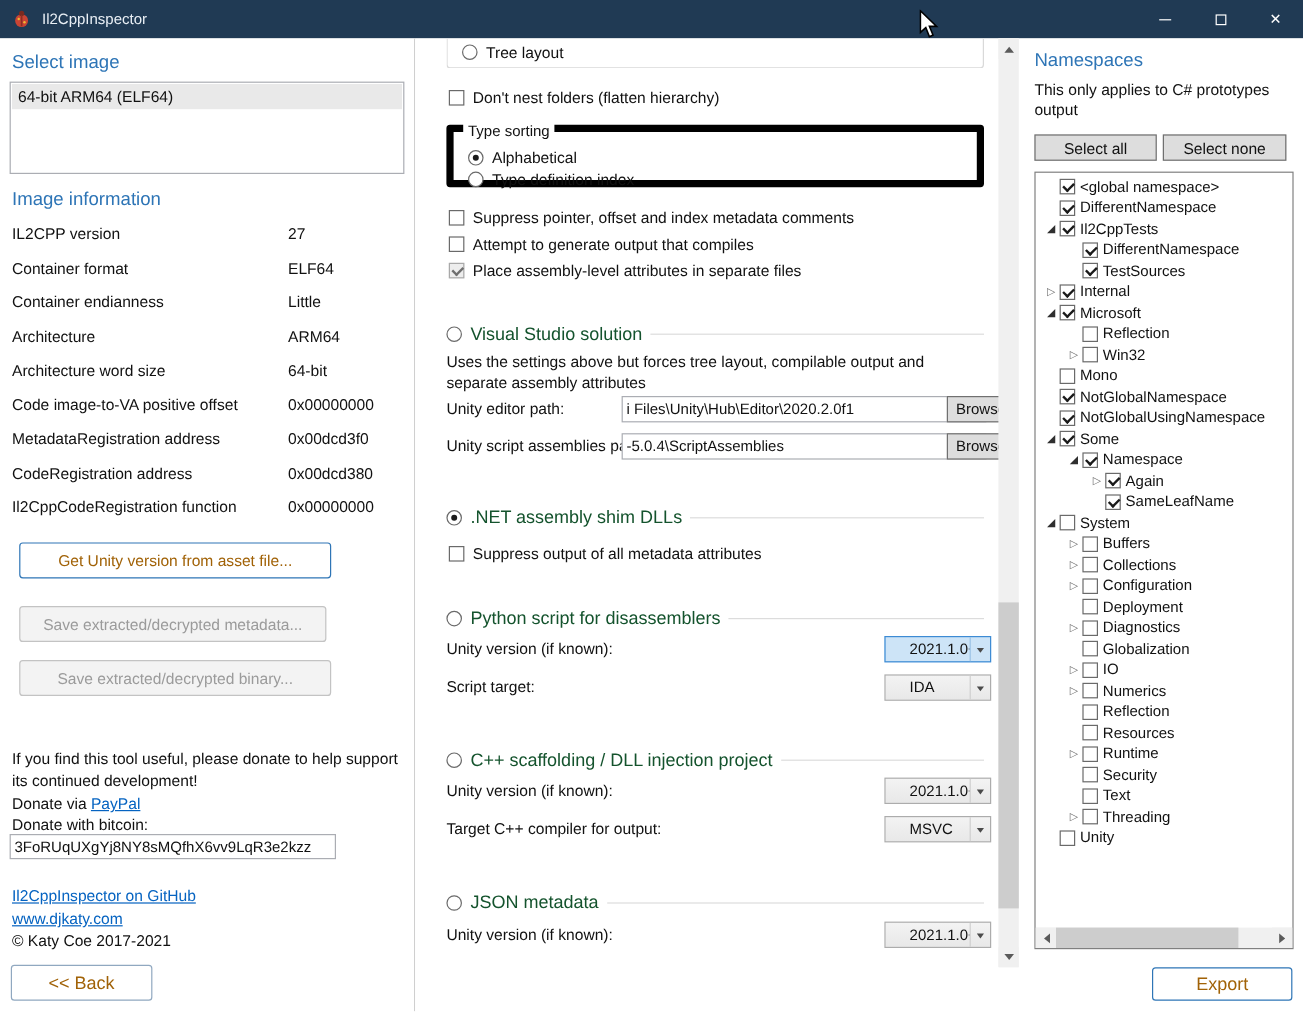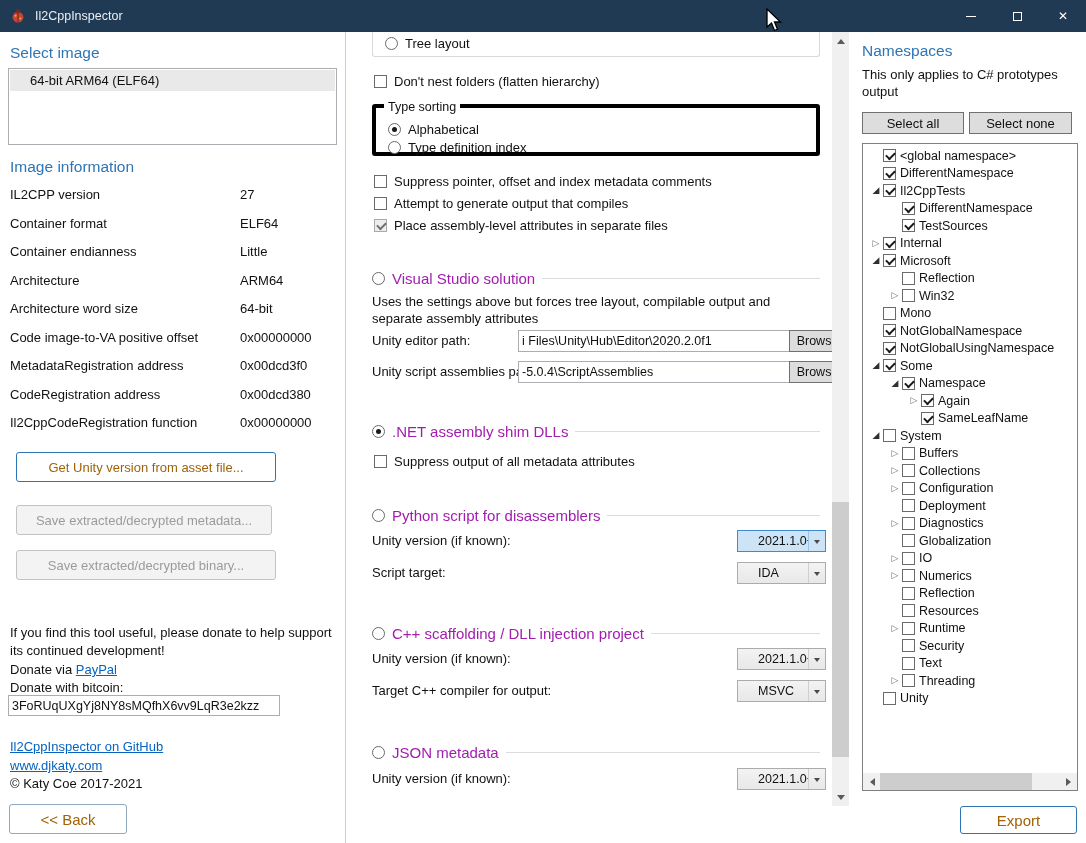--- a/index.html
+++ b/index.html
@@ -34,36 +34,36 @@
   .radio{width:13px;height:13px;border:1px solid #6a6a6a;border-radius:50%;background:#fff;position:relative;flex:none;display:inline-block}
   .radio.on::after{content:"";position:absolute;left:3px;top:3px;width:5px;height:5px;border-radius:50%;background:#1a1a1a}
   .cb{width:13px;height:13px;border:1px solid #6a6a6a;background:#fff;position:relative;flex:none;display:inline-block}
   .cb.on::after{content:"";position:absolute;left:2px;top:2px;width:7px;height:4px;border-left:2px solid #1a1a1a;border-bottom:2px solid #1a1a1a;transform:rotate(-45deg)}
   .cb.disabled{background:#ededed;border-color:#a9a9a9}
   .cb.disabled.on::after{border-color:#6f6f6f}
 
   
   .left-panel{position:absolute;left:0;top:32px;width:346px;height:811px;border-right:1px solid #cfcfcf;background:#fff}
   .listbox{position:absolute;left:8px;top:36px;width:329px;height:77px;border:1px solid #abadb3;background:#fff;padding:1px}
-  .listbox .item{height:21px;line-height:21px;padding-left:20px;background:#e9e9e9}
+  .listbox .item{height:21px;line-height:21px;padding-left:5px;background:#e9e9e9}
   .info-rows{position:absolute;left:10px;top:155px;width:330px}
   .info-row{height:28.5px;position:relative}
   .info-label{position:absolute;left:0;top:0;white-space:nowrap}
   .info-value{position:absolute;left:230px;top:0;white-space:nowrap}
 
   
   .middle-panel{position:absolute;left:346px;top:32px;width:504px;height:811px;background:#fff}
   .topbox{position:absolute;left:26px;top:0;width:448px;height:25px;border:1px solid #d9d9d9;border-top:none;border-radius:0 0 3px 3px}
   .radio-row,.check-row{position:absolute;display:flex;align-items:center;gap:7px;height:16px;white-space:nowrap}
-  .groupbox{position:absolute;border:4px solid #000000;border-radius:3px}
+  .groupbox{position:absolute;border:6px solid #000000;border-radius:3px}
   .gb-label{position:absolute;top:-8px;left:8px;background:#fff;padding:0 4px;font-size:12.5px}
   .opt-rows{position:absolute;left:28px;top:138px;width:446px}
   .opt-rows .check-row{position:relative;height:22px}
   .section-head{position:absolute;left:26px;width:448px;height:20px;display:flex;align-items:center;gap:7px}
-  .section-head .h2{font-size:15px;color:#a21caf;white-space:nowrap}
+  .section-head .h2{font-size:15px;color:#14532d;white-space:nowrap}
   .section-head .rule{flex:1;height:1px;background:#dcdcdc}
   .desc{position:absolute;left:26px;width:452px;line-height:17px}
   .form-row{position:absolute;left:26px;width:448px;height:22px}
   .form-row .flabel{position:absolute;left:0;top:0;line-height:22px;white-space:nowrap}
   .path-input{left:146px;top:0;width:304px;height:22px}
   .btn-browse{position:absolute;left:417px;top:0;width:57px;height:22px;background:#ddd;border:1px solid #707070;font-size:12.5px;color:#111}
   .combo{position:absolute;left:365px;top:0;width:89px;height:22px;border:1px solid #acacac;background:linear-gradient(#f3f3f3,#e8e8e8);display:flex;align-items:center}
   .combo .val{flex:1;padding-left:20px;font-size:12.5px;white-space:nowrap;overflow:hidden}
   .combo .dd{width:17px;height:100%;display:flex;align-items:center;justify-content:center;border-left:1px solid #cfcfcf;flex:none}
   .combo .dd::after{content:"";border:3.5px solid transparent;border-top:4.5px solid #4a4a4a;margin-top:4px}

